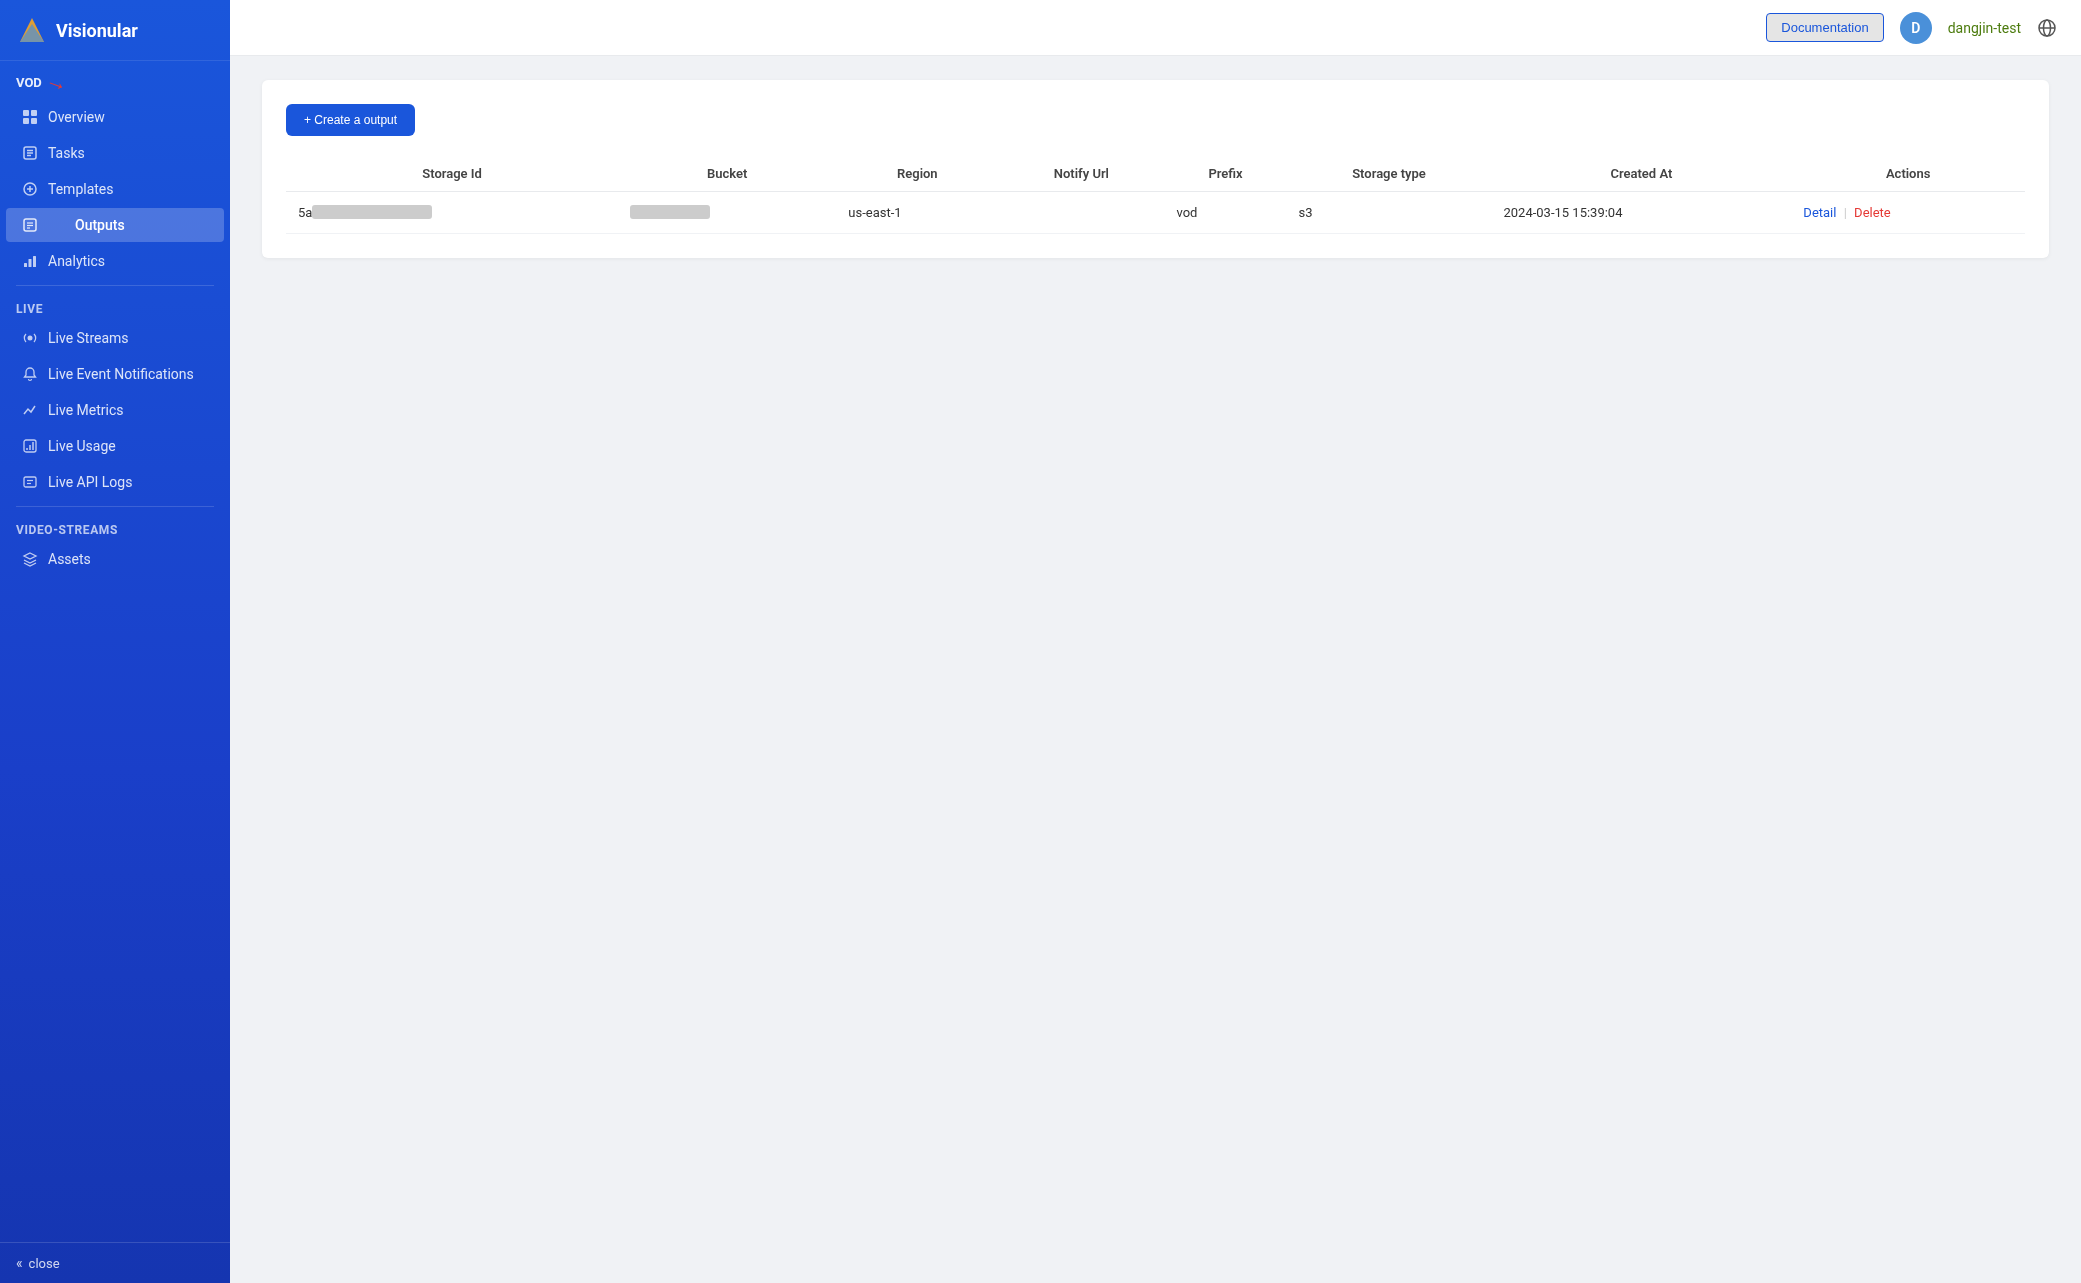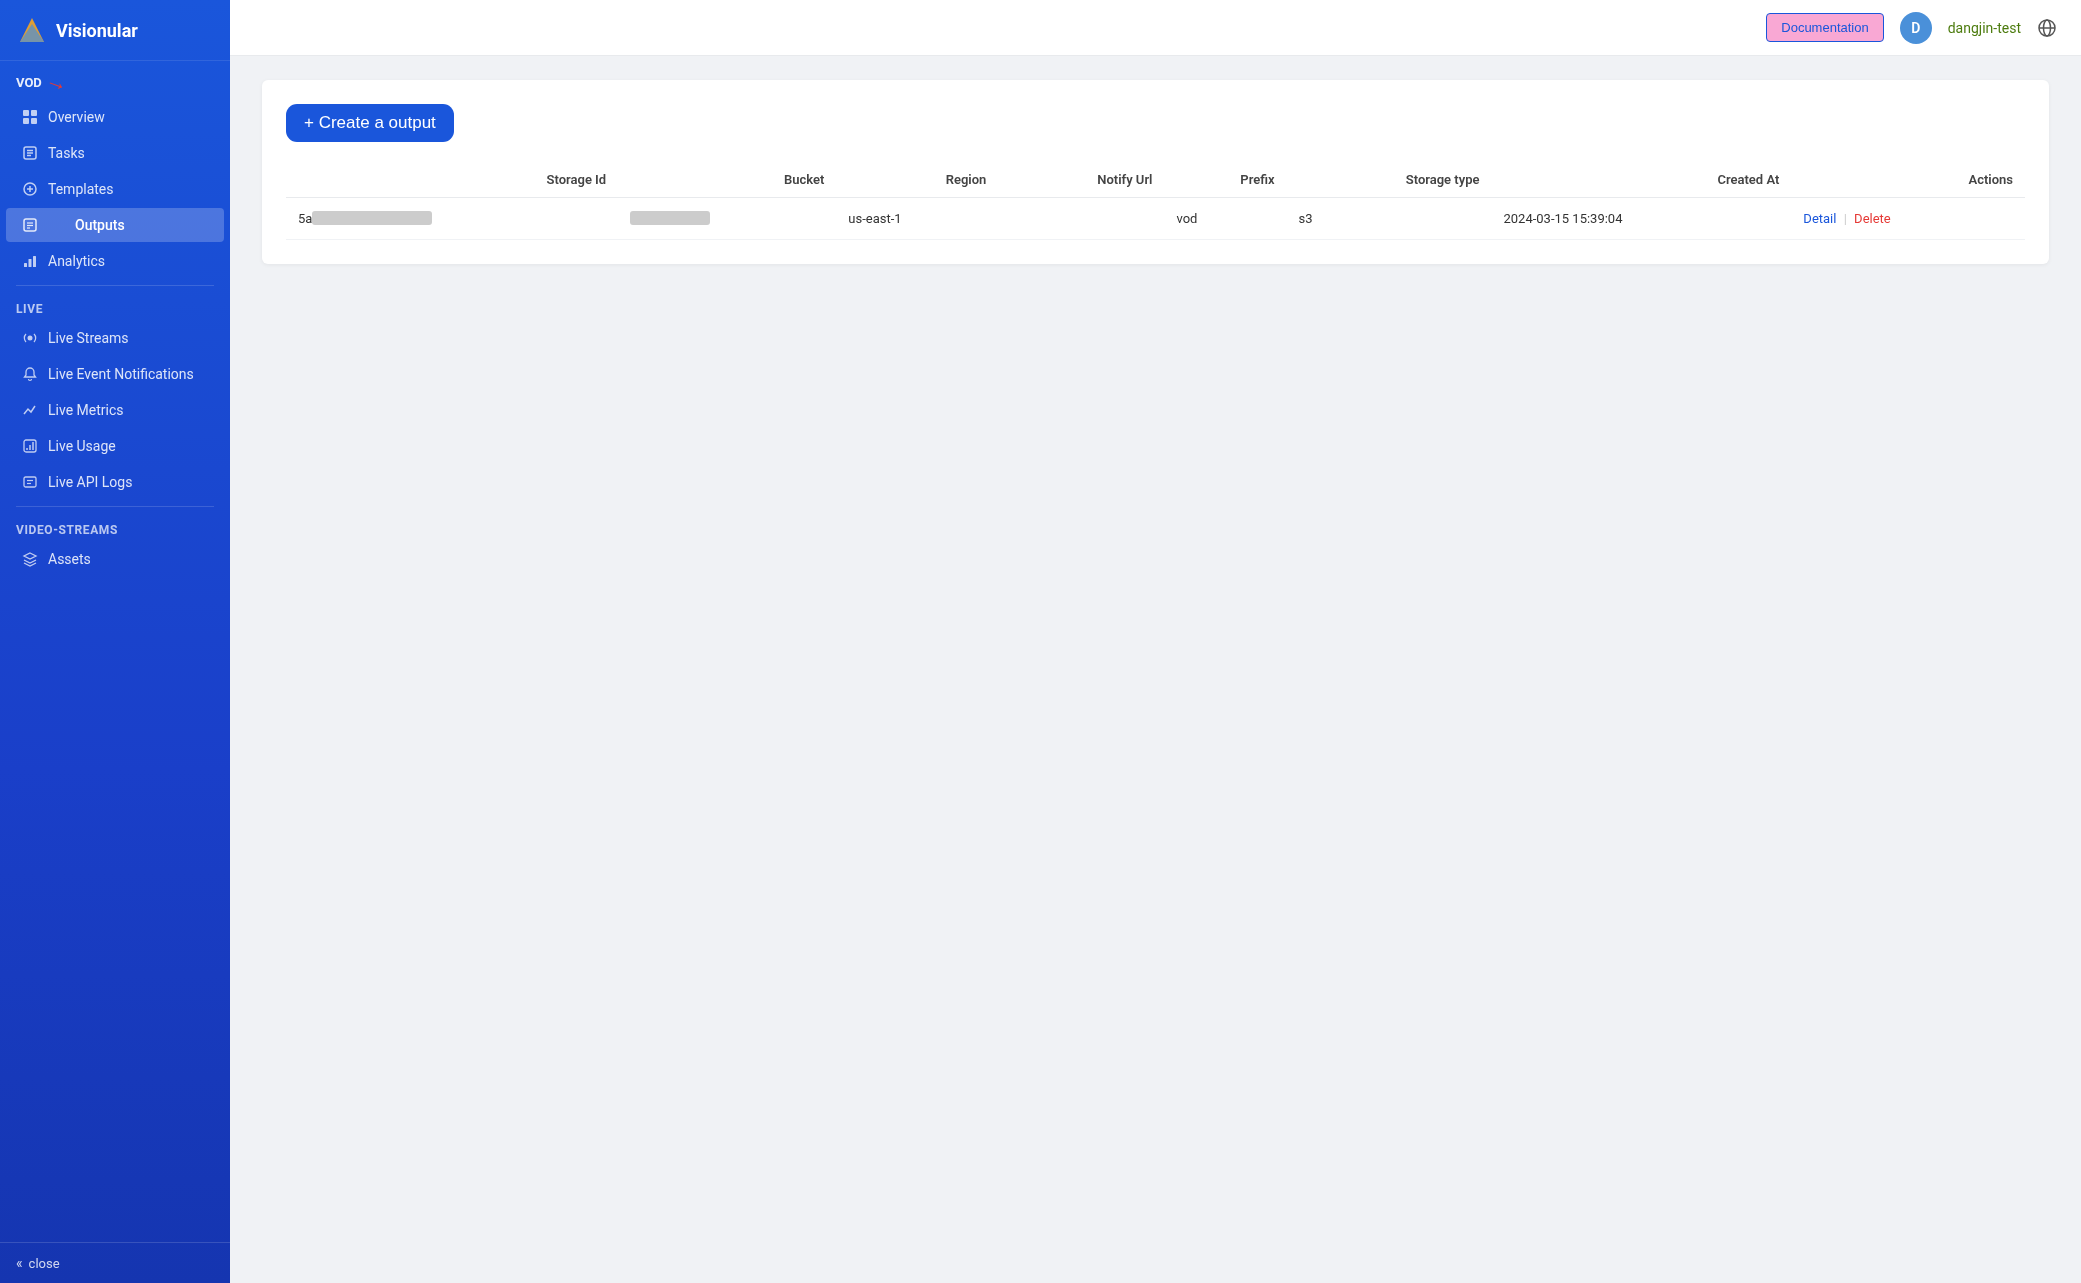--- a/index.html
+++ b/index.html
@@ -110,21 +110,21 @@
       justify-content: flex-end;
       padding: 0 24px;
       gap: 16px;
       border-bottom: 1px solid #e8eaed;
       box-shadow: 0 1px 3px rgba(0,0,0,0.05);
     }
 
     .doc-btn {
       border: 1px solid #1a56db;
       color: #1a56db;
-      background: #f9a8d4;
+      background: #e5e5e5;
       padding: 6px 14px;
       border-radius: 4px;
       font-size: 13px;
       cursor: pointer;
     }
 
     .user-avatar {
       width: 32px;
       height: 32px;
       border-radius: 50%;
@@ -168,42 +168,42 @@
       border-radius: 6px;
       padding: 24px;
       box-shadow: 0 1px 4px rgba(0,0,0,0.06);
     }
 
     .create-btn {
       background: #1a56db;
       color: white;
       border: none;
       padding: 9px 18px;
-      border-radius: 11px;
-      font-size: 17px;
+      border-radius: 6px;
+      font-size: 12px;
       cursor: pointer;
       margin-bottom: 20px;
       display: inline-flex;
       align-items: center;
       gap: 4px;
     }
 
     
     table {
       width: 100%;
       border-collapse: collapse;
       font-size: 14px;
     }
 
     thead tr {
       border-bottom: 1px solid #e8eaed;
     }
 
     thead th {
-      text-align: right;
+      text-align: center;
       padding: 10px 12px;
       color: #444;
       font-weight: 600;
       font-size: 13px;
     }
 
     tbody tr {
       border-bottom: 1px solid #f0f2f5;
     }
 

